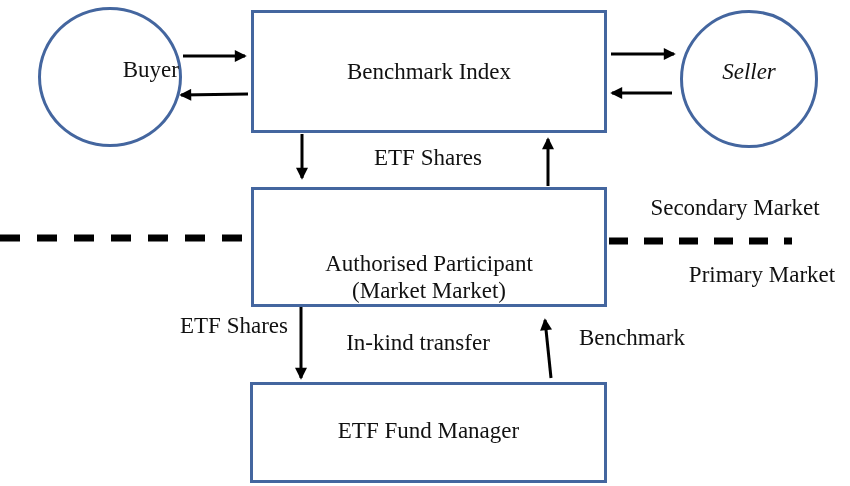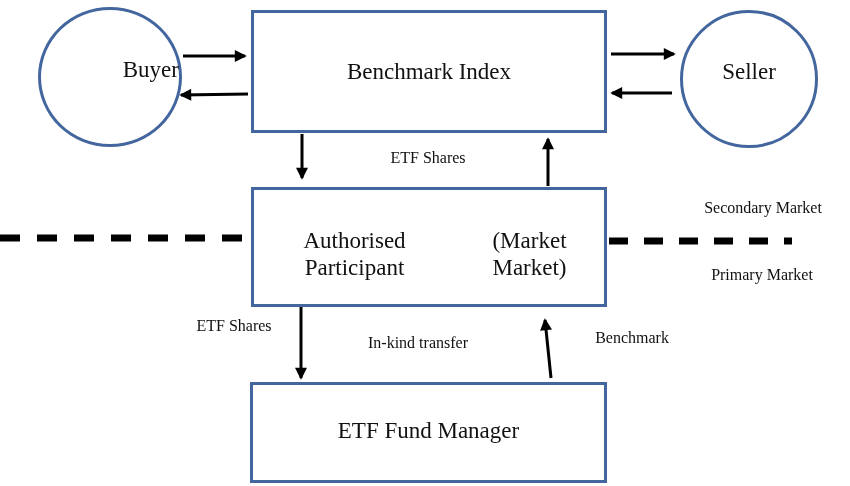--- a/index.html
+++ b/index.html
@@ -41,37 +41,38 @@
     border: 3px solid var(--shape-border);
     background: var(--background);
     display: flex;
     align-items: center;
     justify-content: center;
     font-size: 23px;
     text-align: center;
   }
   .circle { border-radius: 50%; padding-bottom: 15px; }
   .node-buyer   { left: 38px;  top: 7px;   width: 144px; height: 140px; justify-content: flex-end; }
-  .node-seller  { left: 680px; top: 10px;  width: 138px; height: 138px; }
+  .node-seller  { left: 680px; top: 10px;  width: 138px; height: 138px; font-style: italic; }
   .node-benchmark { left: 251px; top: 10px; width: 356px; height: 123px; }
   .node-ap {
     left: 251px; top: 187px; width: 356px; height: 120px;
+    flex-direction: column;
     justify-content: flex-end;
     padding-top: 14px;
     line-height: 27px;
   }
   .node-fund { left: 250px; top: 382px; width: 357px; height: 101px; padding-bottom: 4px; }
   .float-label {
     position: absolute;
     transform: translate(-50%, -50%);
-    font-size: 16px;
+    font-size: 23px;
     white-space: nowrap;
   }
   .lbl-etf-shares-top { left: 428px; top: 158px; }
-  .lbl-secondary      { left: 735px; top: 208px; margin-left: 28px; }
+  .lbl-secondary      { left: 735px; top: 208px; }
   .lbl-primary        { left: 730px; top: 275px; margin-left: 32px; }
   .lbl-etf-shares-left{ left: 234px; top: 326px; }
   .lbl-in-kind        { left: 418px; top: 343px; }
   .lbl-securities     { left: 632px; top: 338px; }
 </style>
 </head>
 <body>
 
 <div class="canvas">
 

